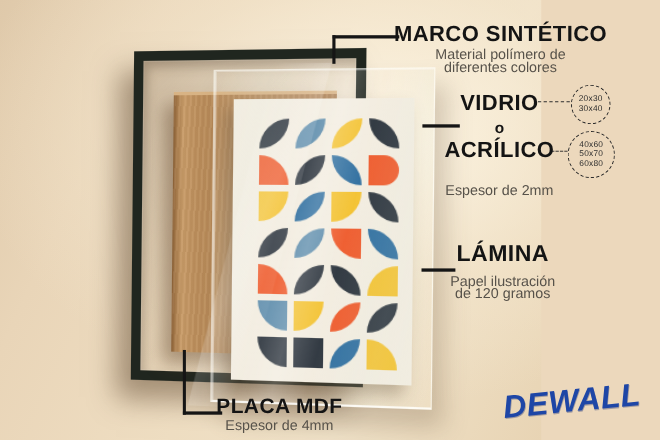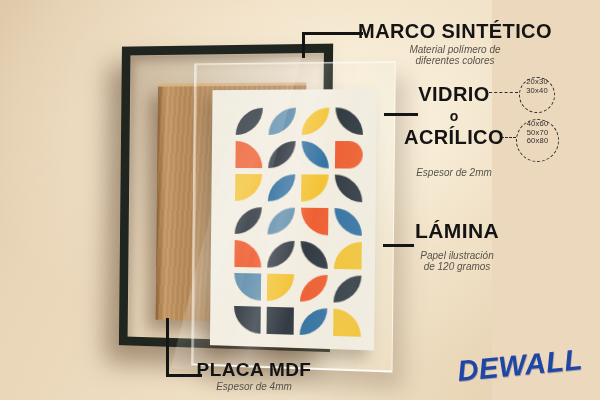--- a/index.html
+++ b/index.html
@@ -51,35 +51,35 @@
   #c-vidrio{left:384px;top:113px;width:34px;height:2.5px;}
   #c-lamina{left:383px;top:244px;width:31px;height:2.5px;}
   #c-placa-v{left:166px;top:318px;width:2.5px;height:59px;}
   #c-placa-h{left:166px;top:374px;width:36px;height:2.5px;}
   .dashline{position:absolute;border-top:1.6px dashed #2c2c2c;height:0;}
   #d-vidrio{left:489px;top:92px;width:29px;}
   #d-acrilico{left:501px;top:137px;width:15px;}
   
   .ann{position:absolute;text-align:center;color:#141414;}
   .ann .title{font-weight:bold;letter-spacing:0.4px;line-height:1.0;}
-  .ann .desc{color:#57524a;font-size:10px;line-height:11px;margin-top:3px;font-style:italic;}
+  .ann .desc{color:#57524a;font-size:13px;line-height:11px;margin-top:3px;}
   #ann-marco{left:352px;top:21px;width:206px;}
   #ann-marco .title{font-size:20px;}
   #ann-vidrio{left:396px;top:84px;width:116px;}
   #ann-vidrio .title{font-size:20px;}
   #ann-vidrio .mid-o{font-weight:bold;font-size:14px;line-height:1;margin:5px 0 4px 0;}
   #ann-vidrio .desc{margin-top:20px;}
   #ann-lamina{left:388px;top:219px;width:138px;}
   #ann-lamina .title{font-size:21px;line-height:1.18;}
   #ann-lamina .desc{margin-top:6px;}
   #ann-placa{left:190px;top:360px;width:128px;}
   #ann-placa .title{font-size:19px;}
   #ann-placa .desc{margin-top:2px;}
   .size-badge{position:absolute;border:1.6px dashed #2c2c2c;border-radius:50%;
-       display:flex;flex-direction:column;align-items:center;
+       display:flex;flex-direction:column;align-items:center;justify-content:center;
        color:#2e2e2e;font-size:7.6px;line-height:8.6px;letter-spacing:0.2px;}
   #badge-small{left:519px;top:77px;width:34px;height:34px;}
   #badge-large{left:516px;top:119px;width:41px;height:41px;}
   
   #dewall{position:absolute;left:444px;top:349px;width:152px;text-align:center;
        font-size:29px;font-weight:bold;font-style:italic;letter-spacing:0.5px;
        color:#1e46a6;transform:rotate(-5.5deg);
        text-shadow:0.5px 1px 0 rgba(20,40,110,0.35);}
 </style>
 </head>

